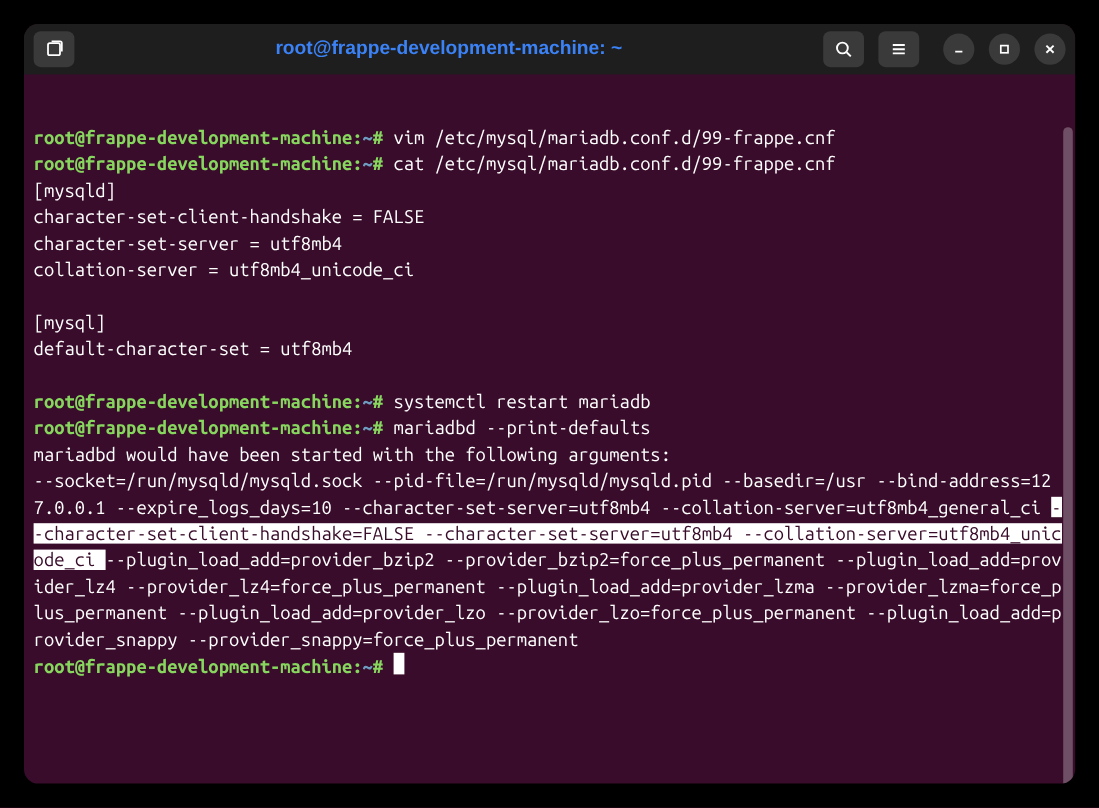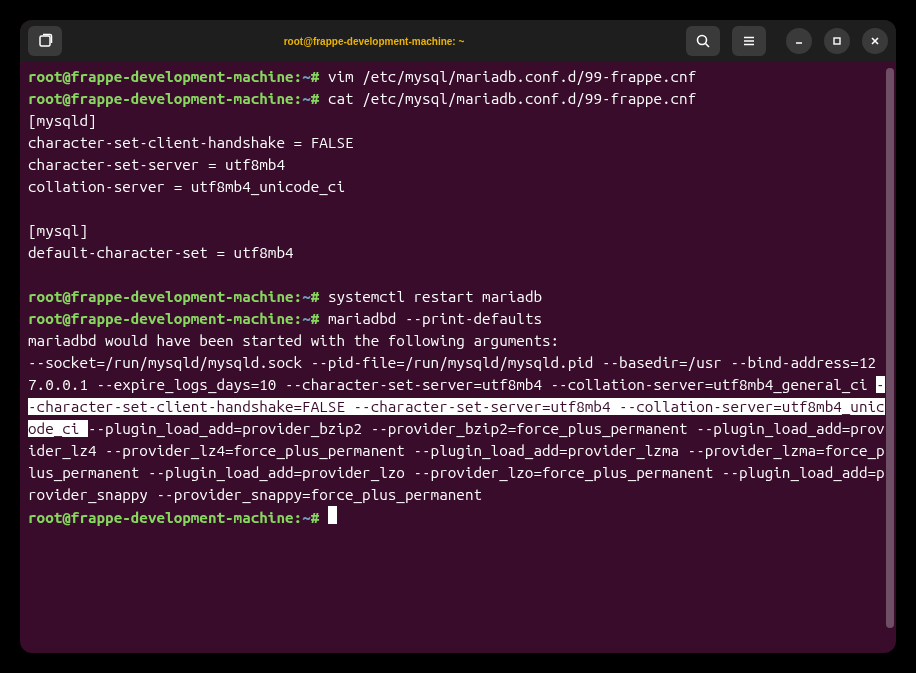--- a/index.html
+++ b/index.html
@@ -51,39 +51,40 @@
   height: 26px;
   border-radius: 50%;
   background: #3a3a3a;
 }
 .titlebar-btn.close {
   background: #3a3a3a;
 }
 .titlebar-title {
   flex: 1;
   text-align: center;
-  color: #eab308;
-  font-size: 10px;
+  color: #3b82f6;
+  font-size: 16px;
   font-weight: 600;
 }
 .titlebar-right {
   display: flex;
   align-items: center;
   gap: 12px;
 }
 .window-controls {
   display: flex;
   gap: 12px;
   margin-left: 8px;
 }
 .terminal-body {
   flex: 1;
   padding: 4px 8px;
   position: relative;
   overflow: hidden;
+  margin-top: 38px;
 }
 .terminal-text {
   font-family: "Ubuntu Mono", "DejaVu Sans Mono", monospace;
   font-size: 15.3px;
   line-height: 22px;
   color: #ffffff;
   white-space: pre-wrap;
   word-break: break-all;
 }
 .prompt-user { color: #87d75f; font-weight: bold; }

